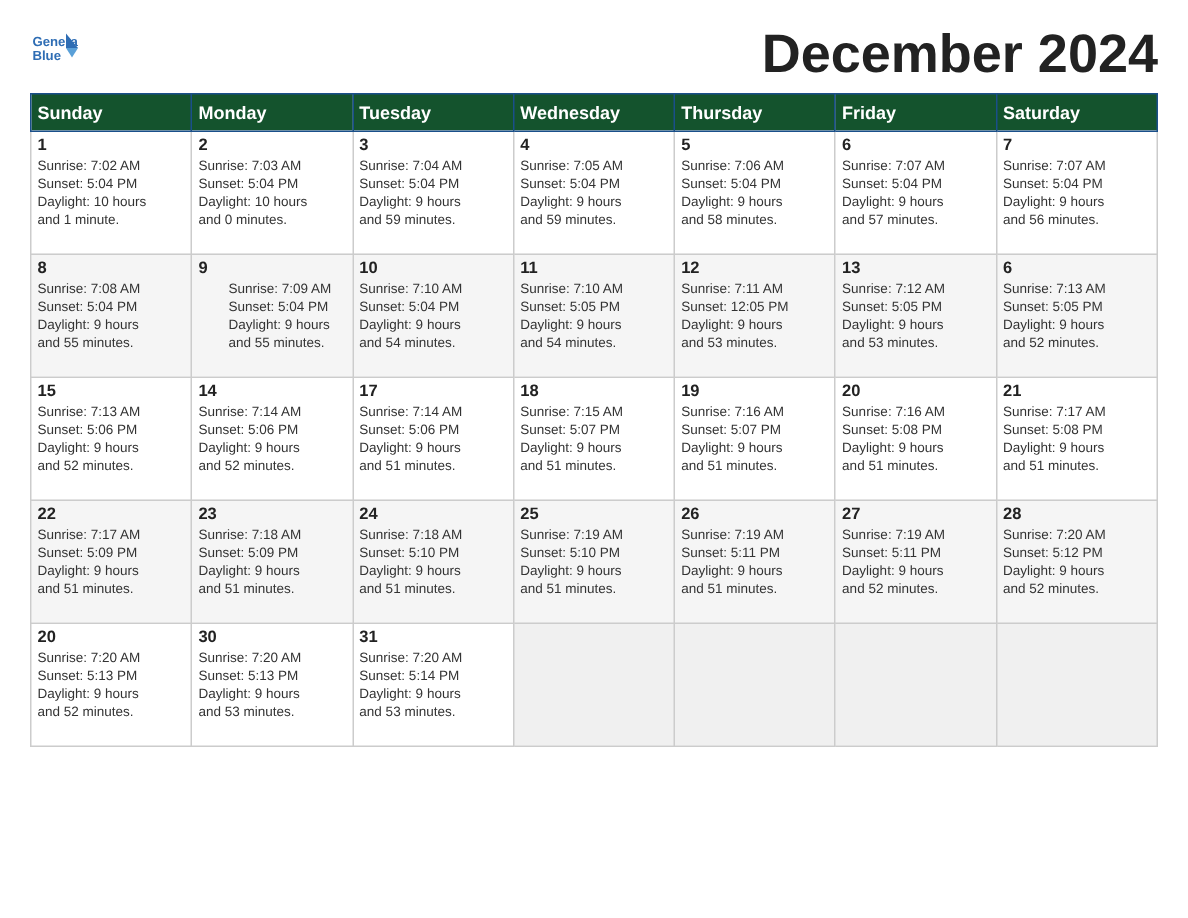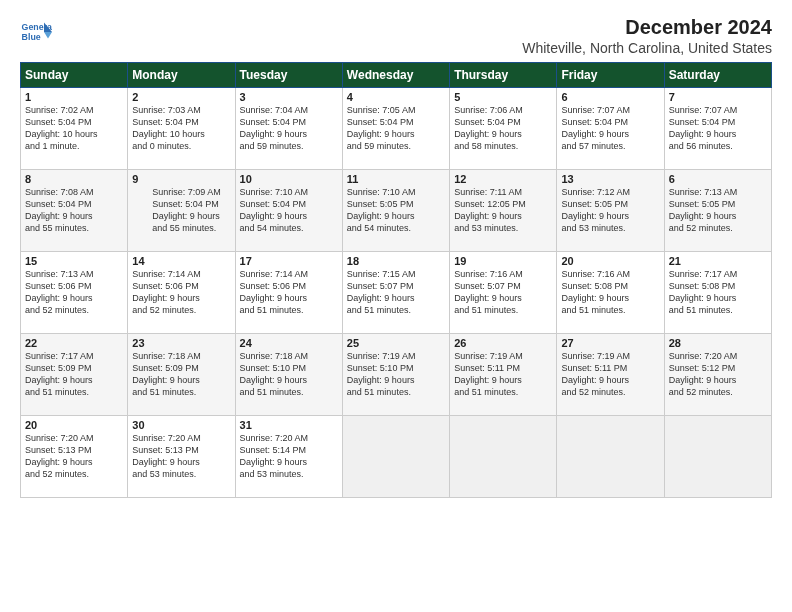--- a/index.html
+++ b/index.html
@@ -26,21 +26,21 @@
       gap: 4px;
     }
     .logo-icon {
       width: 32px;
       height: 32px;
     }
     .title-block {
       text-align: right;
     }
     .month-title {
-      font-size: 20px;
+      font-size: 36px;
       font-weight: bold;
       color: #222;
       line-height: 1.1;
     }
     .location {
       font-size: 14px;
       color: #444;
       margin-top: 2px;
     }
     table {
@@ -94,21 +94,20 @@
 
         <text x="2" y="18" font-size="11" font-weight="bold" fill="#2e6db4" font-family="Arial">General</text>
         <text x="2" y="30" font-size="11" font-weight="bold" fill="#2e6db4" font-family="Arial">Blue</text>
 
         <polygon points="30,8 40,20 30,20" fill="#2e6db4"></polygon>
         <polygon points="30,20 40,20 35,28" fill="#5aa0d8"></polygon>
       </svg>
     </div>
     <div class="title-block">
       <div class="month-title">December 2024</div>
-      <div class="location">Whiteville, North Carolina, United States</div>
     </div>
   </div>
 
   <table>
     <thead>
       <tr>
 
       <th>Sunday</th>
           <th>Monday</th>
           <th>Tuesday</th>

